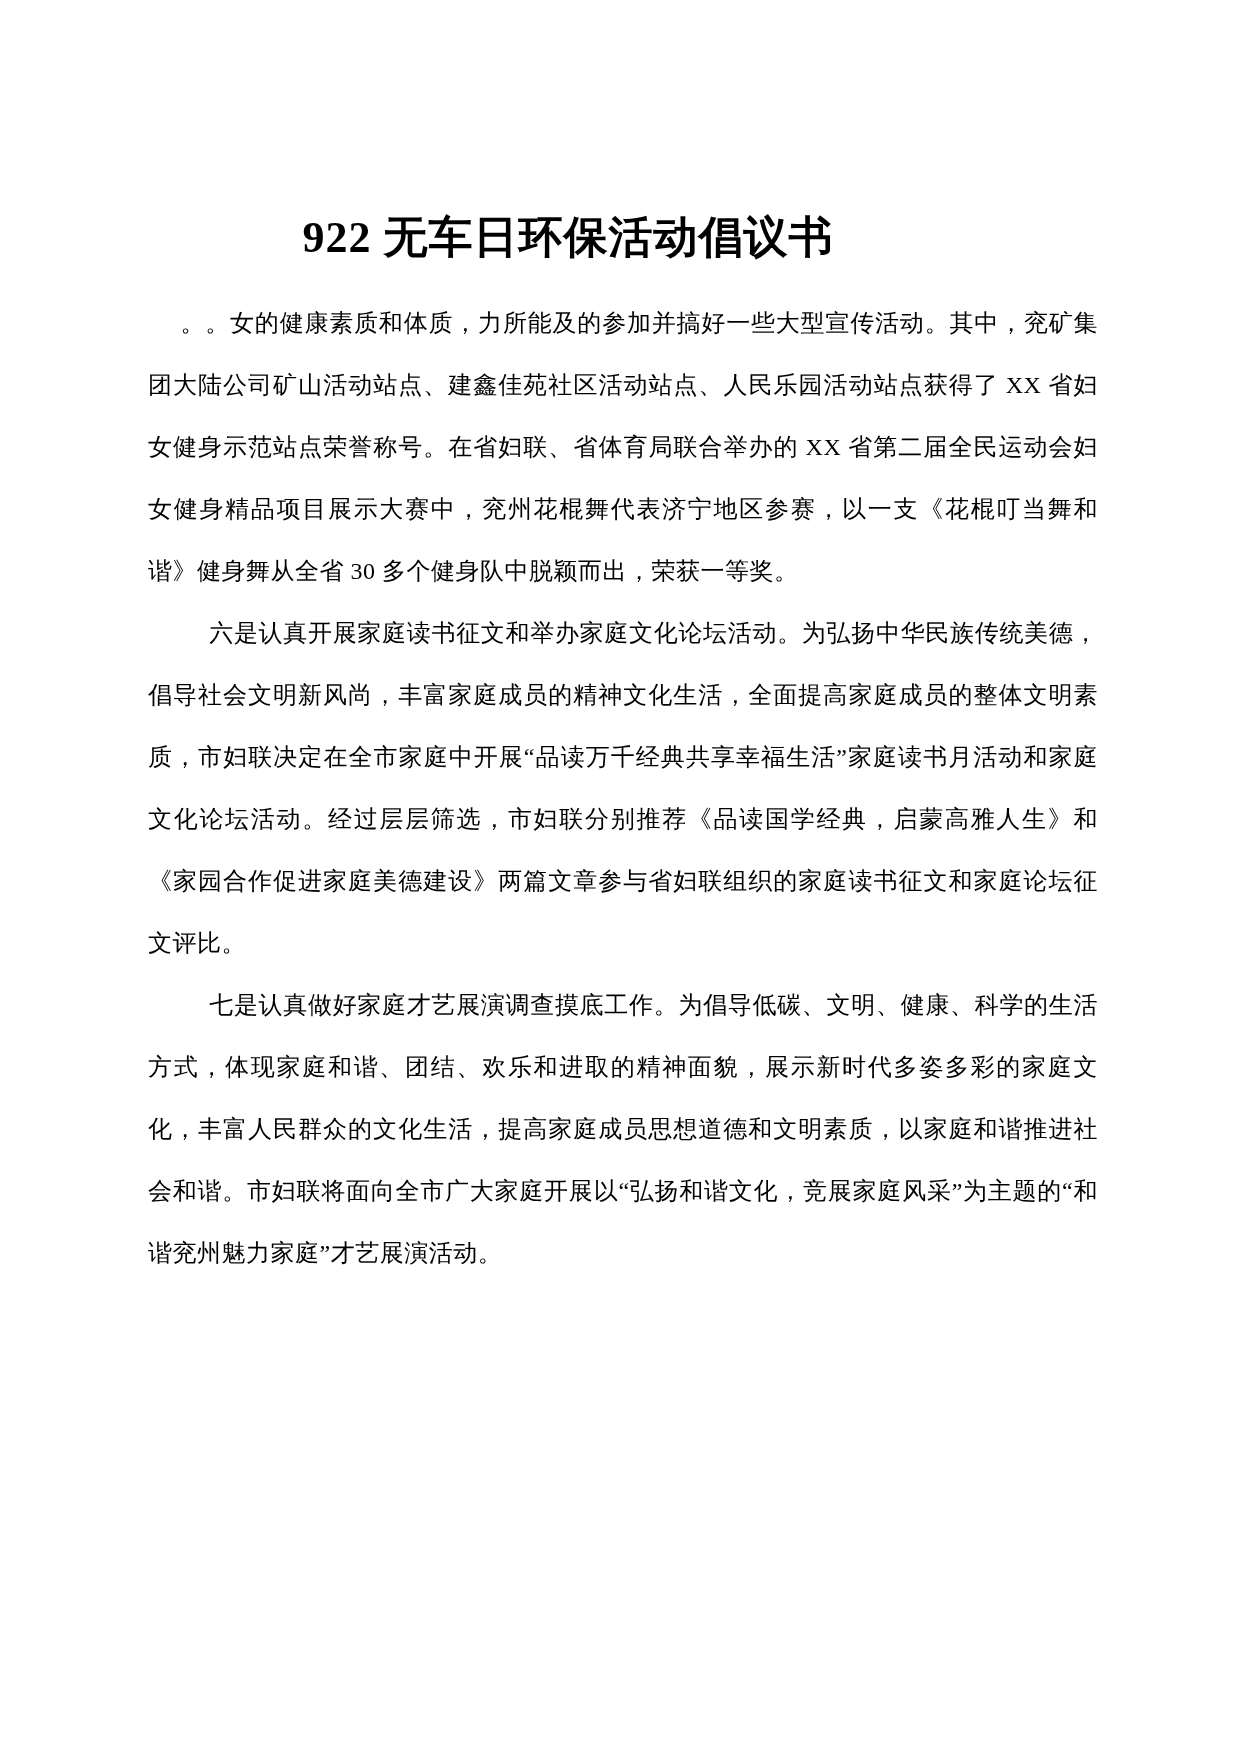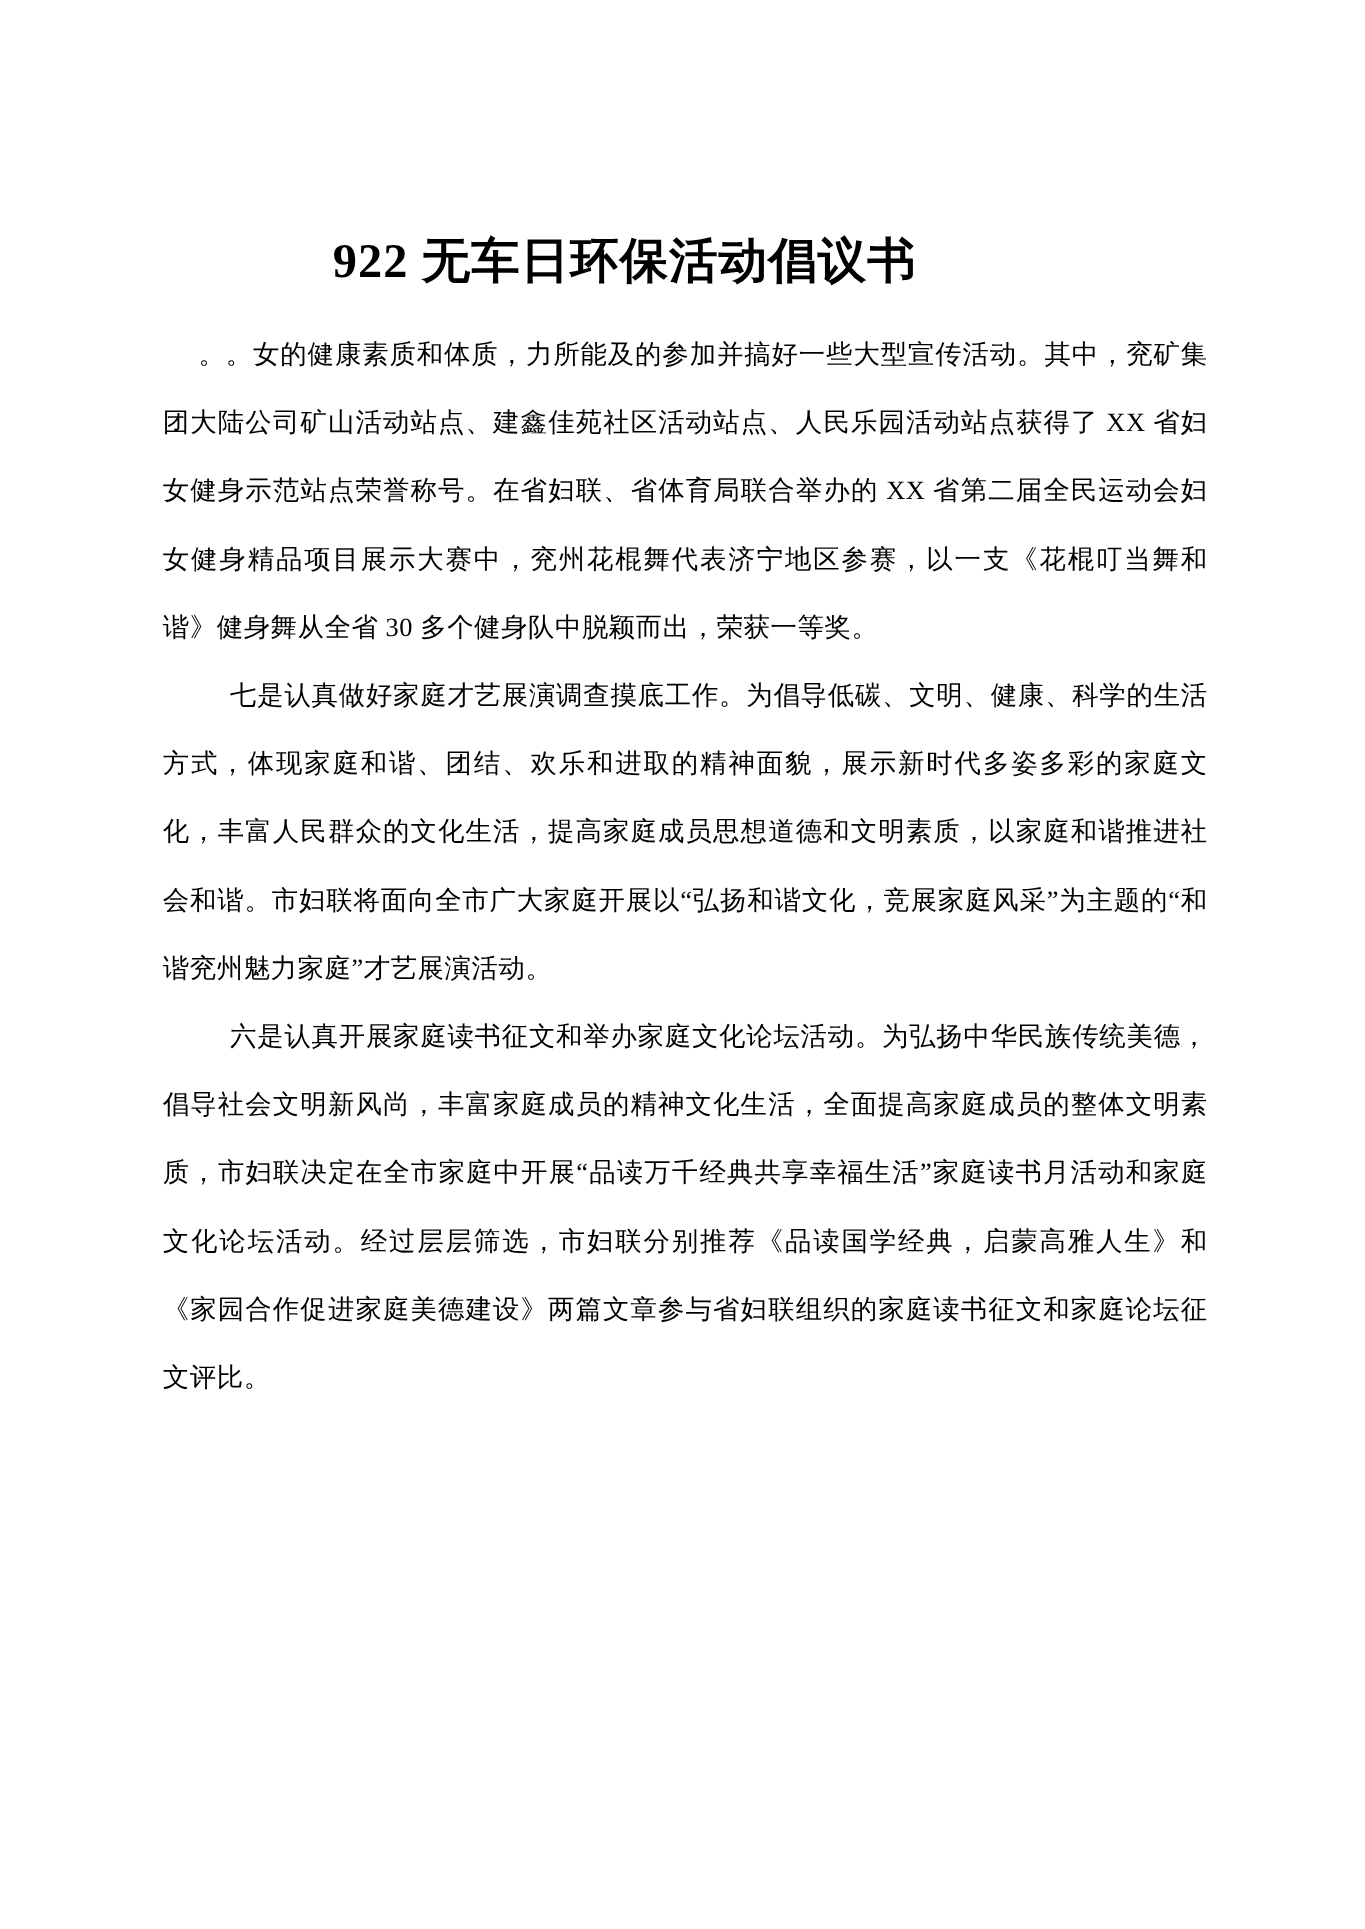--- a/index.html
+++ b/index.html
@@ -58,19 +58,19 @@
     color: #1a1a1a;
   }
 </style>
 </head>
 <body>
 
 <div class="page">
   <div class="content">
     <h1 class="doc-title">922 无车日环保活动倡议书</h1>
     <p class="para first">。。女的健康素质和体质，力所能及的参加并搞好一些大型宣传活动。其中，兖矿集团大陆公司矿山活动站点、建鑫佳苑社区活动站点、人民乐园活动站点获得了 XX 省妇女健身示范站点荣誉称号。在省妇联、省体育局联合举办的 XX 省第二届全民运动会妇女健身精品项目展示大赛中，兖州花棍舞代表济宁地区参赛，以一支《花棍叮当舞和谐》健身舞从全省 30 多个健身队中脱颖而出，荣获一等奖。</p>
+    <p class="para">六是认真开展家庭读书征文和举办家庭文化论坛活动。为弘扬中华民族传统美德，倡导社会文明新风尚，丰富家庭成员的精神文化生活，全面提高家庭成员的整体文明素质，市妇联决定在全市家庭中开展“品读万千经典共享幸福生活”家庭读书月活动和家庭文化论坛活动。经过层层筛选，市妇联分别推荐《品读国学经典，启蒙高雅人生》和《家园合作促进家庭美德建设》两篇文章参与省妇联组织的家庭读书征文和家庭论坛征文评比。</p>
     <p class="para">七是认真做好家庭才艺展演调查摸底工作。为倡导低碳、文明、健康、科学的生活方式，体现家庭和谐、团结、欢乐和进取的精神面貌，展示新时代多姿多彩的家庭文化，丰富人民群众的文化生活，提高家庭成员思想道德和文明素质，以家庭和谐推进社会和谐。市妇联将面向全市广大家庭开展以“弘扬和谐文化，竞展家庭风采”为主题的“和谐兖州魅力家庭”才艺展演活动。</p>
-    <p class="para">六是认真开展家庭读书征文和举办家庭文化论坛活动。为弘扬中华民族传统美德，倡导社会文明新风尚，丰富家庭成员的精神文化生活，全面提高家庭成员的整体文明素质，市妇联决定在全市家庭中开展“品读万千经典共享幸福生活”家庭读书月活动和家庭文化论坛活动。经过层层筛选，市妇联分别推荐《品读国学经典，启蒙高雅人生》和《家园合作促进家庭美德建设》两篇文章参与省妇联组织的家庭读书征文和家庭论坛征文评比。</p>
   </div>
   <div class="page-footer">
     <span>第 1 页 共 2 页</span>
   </div>
 </div>
 
 </body></html>

